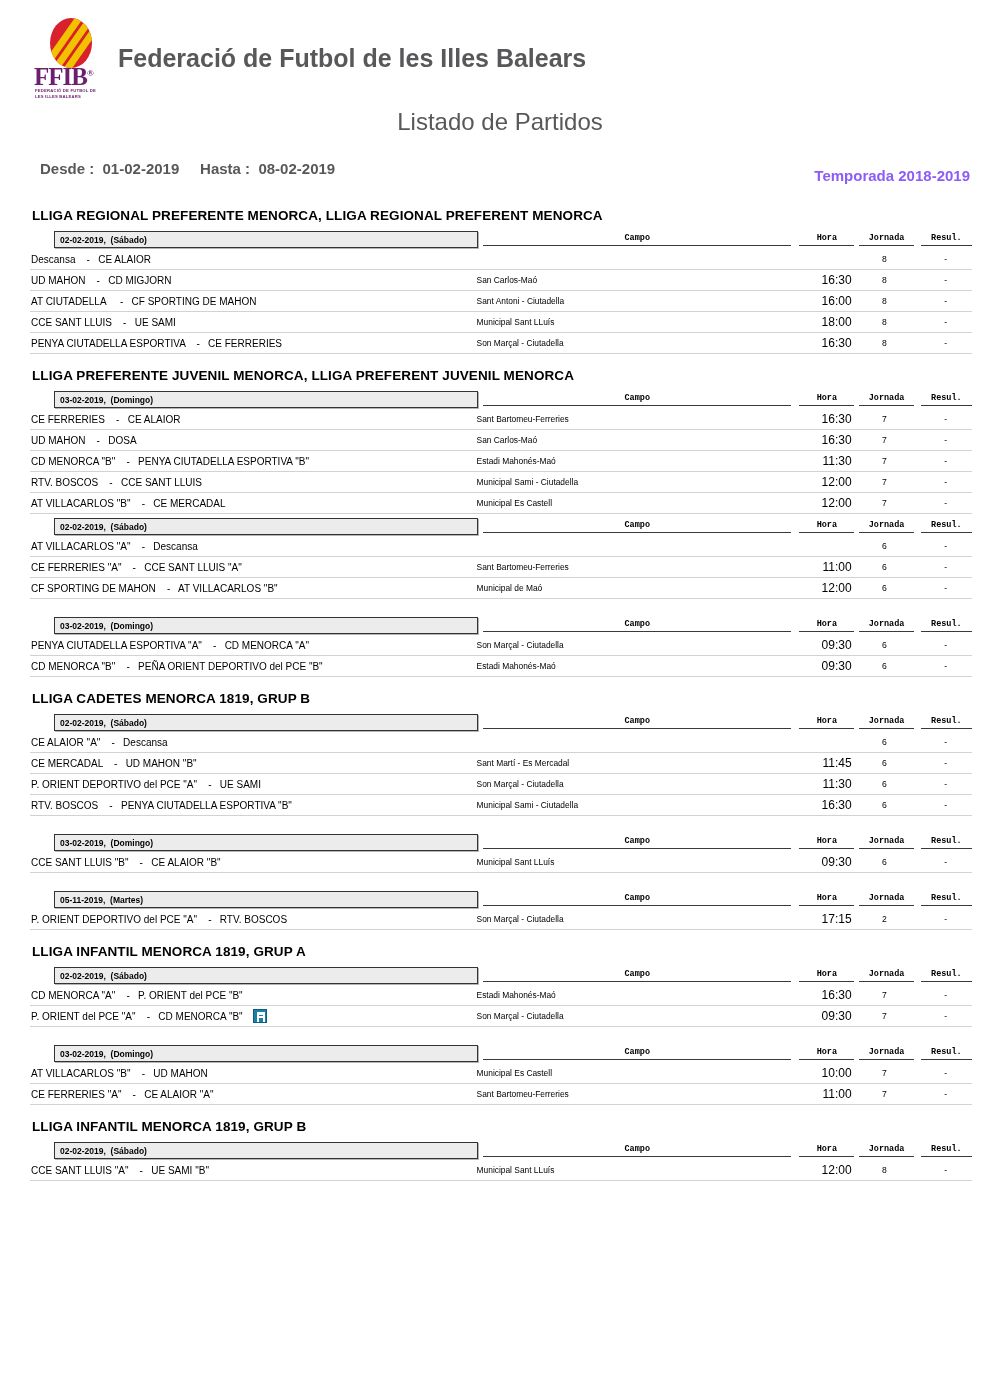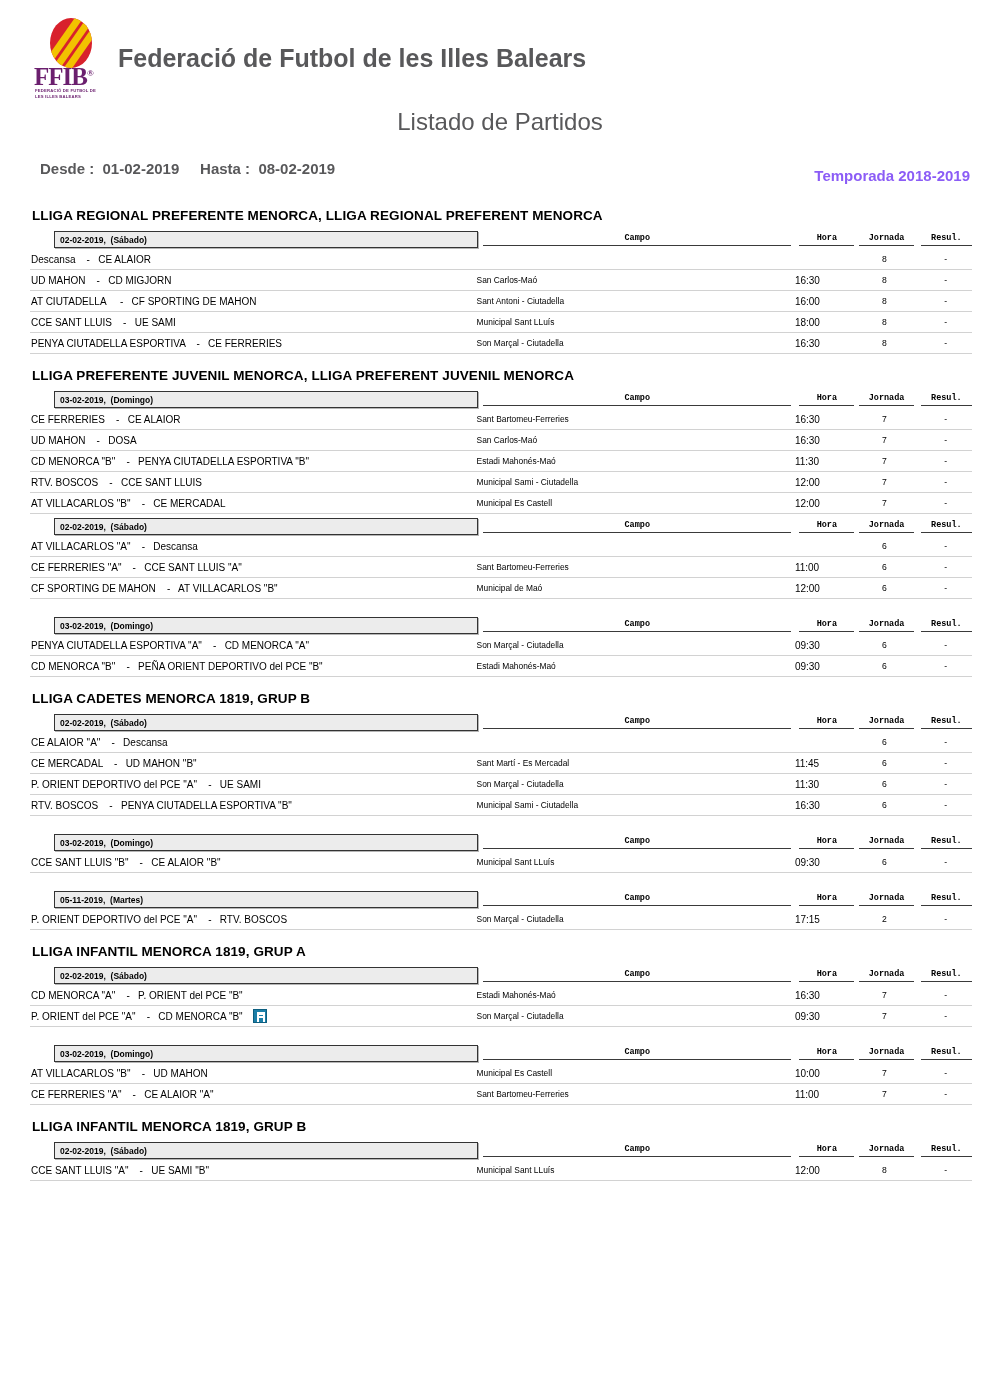--- a/index.html
+++ b/index.html
@@ -188,22 +188,22 @@
   .cell-campo {
     width: 318px;
     font-size: 8.4px;
     color: #000;
     padding-left: 6px;
     white-space: pre;
   }
   .cell-hora {
     width: 57px;
     margin-left: 8px;
-    font-size: 10px;
-    text-align: left;
+    font-size: 12px;
+    text-align: right;
   }
   .cell-jornada {
     width: 56px;
     margin-left: 5px;
     font-size: 8.6px;
     text-align: center;
   }
   .cell-resul {
     width: 53px;
     margin-left: 7px;

